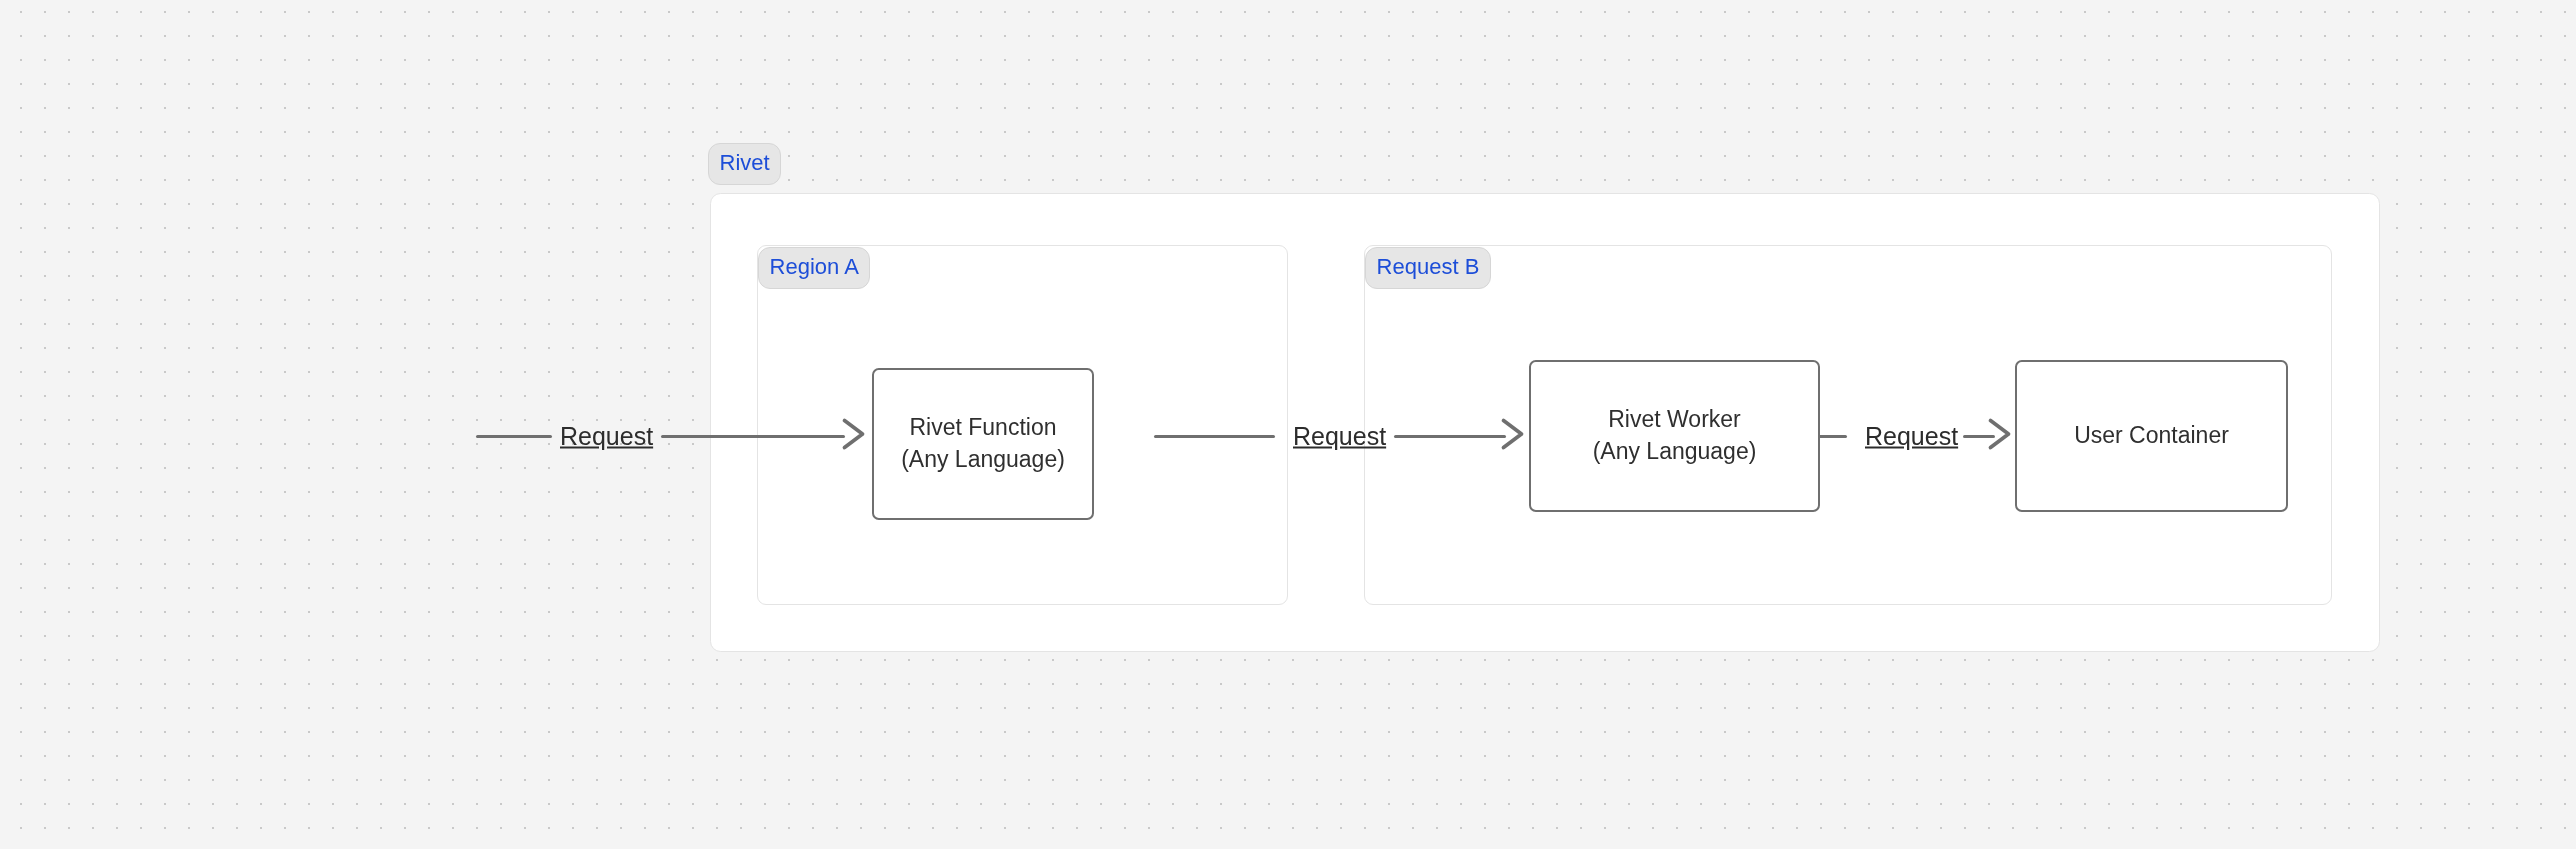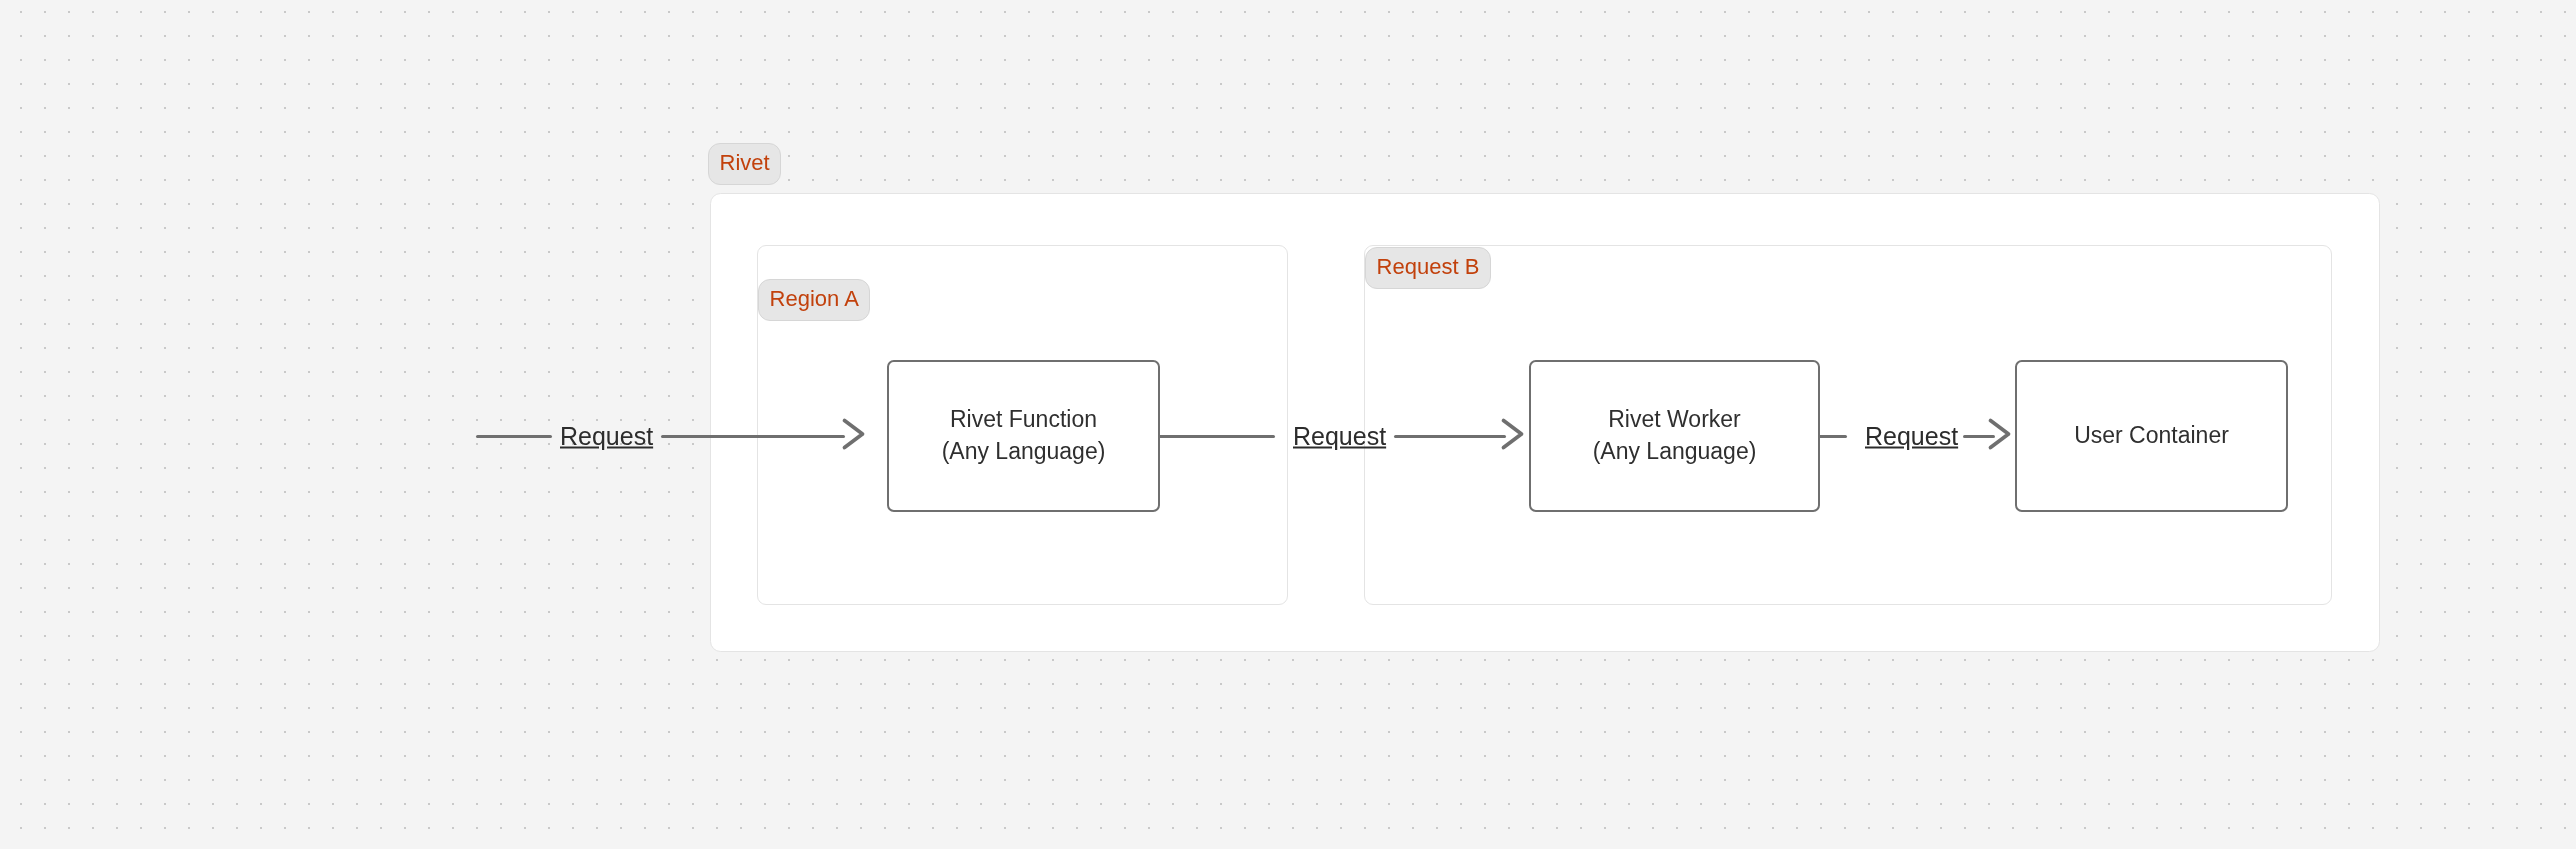--- a/index.html
+++ b/index.html
@@ -52,35 +52,34 @@
     height: 360px;
     border-radius: 9px;
   }
 
   
   .badge {
     position: absolute;
     background: #e6e6e6;
     border: 1.1px solid #d6d6d6;
     border-radius: 12px;
-    color: #c2410c;
+    color: #1d4ed8;
     font-size: 22px;
     line-height: 1;
     padding: 8.3px 10.6px 10px 10.6px;
     white-space: nowrap;
     box-sizing: border-box;
   }
   #badge-rivet {
     left: 708px;
     top: 143px;
   }
   #badge-region-a {
     left: 758px;
     top: 247px;
-    margin-top: 32px;
   }
   #badge-region-b {
     left: 1365px;
     top: 247px;
   }
 
   
   .node {
     position: absolute;
     background: #ffffff;
@@ -91,21 +90,21 @@
     flex-direction: column;
     align-items: center;
     justify-content: center;
     color: #2f2f2f;
     font-size: 23px;
     line-height: 1.38;
     text-align: center;
     z-index: 5;
   }
   #node-user         { left: 194px;  top: 360px; width: 273px; height: 152px; }
-  #node-rivet-function { left: 872px; top: 360px; width: 273px; height: 152px; margin-left: 15px; }
+  #node-rivet-function { left: 872px; top: 368px; width: 222px; height: 152px; }
   #node-rivet-worker   { left: 1529px; top: 360px; width: 291px; height: 152px; }
   #node-rivet-container{ left: 2015px; top: 360px; width: 273px; height: 152px; }
 
   
   .edge-line {
     position: absolute;
     height: 3.4px;
     background: #6f6f6f;
     border-radius: 2.3px;
     z-index: 3;

